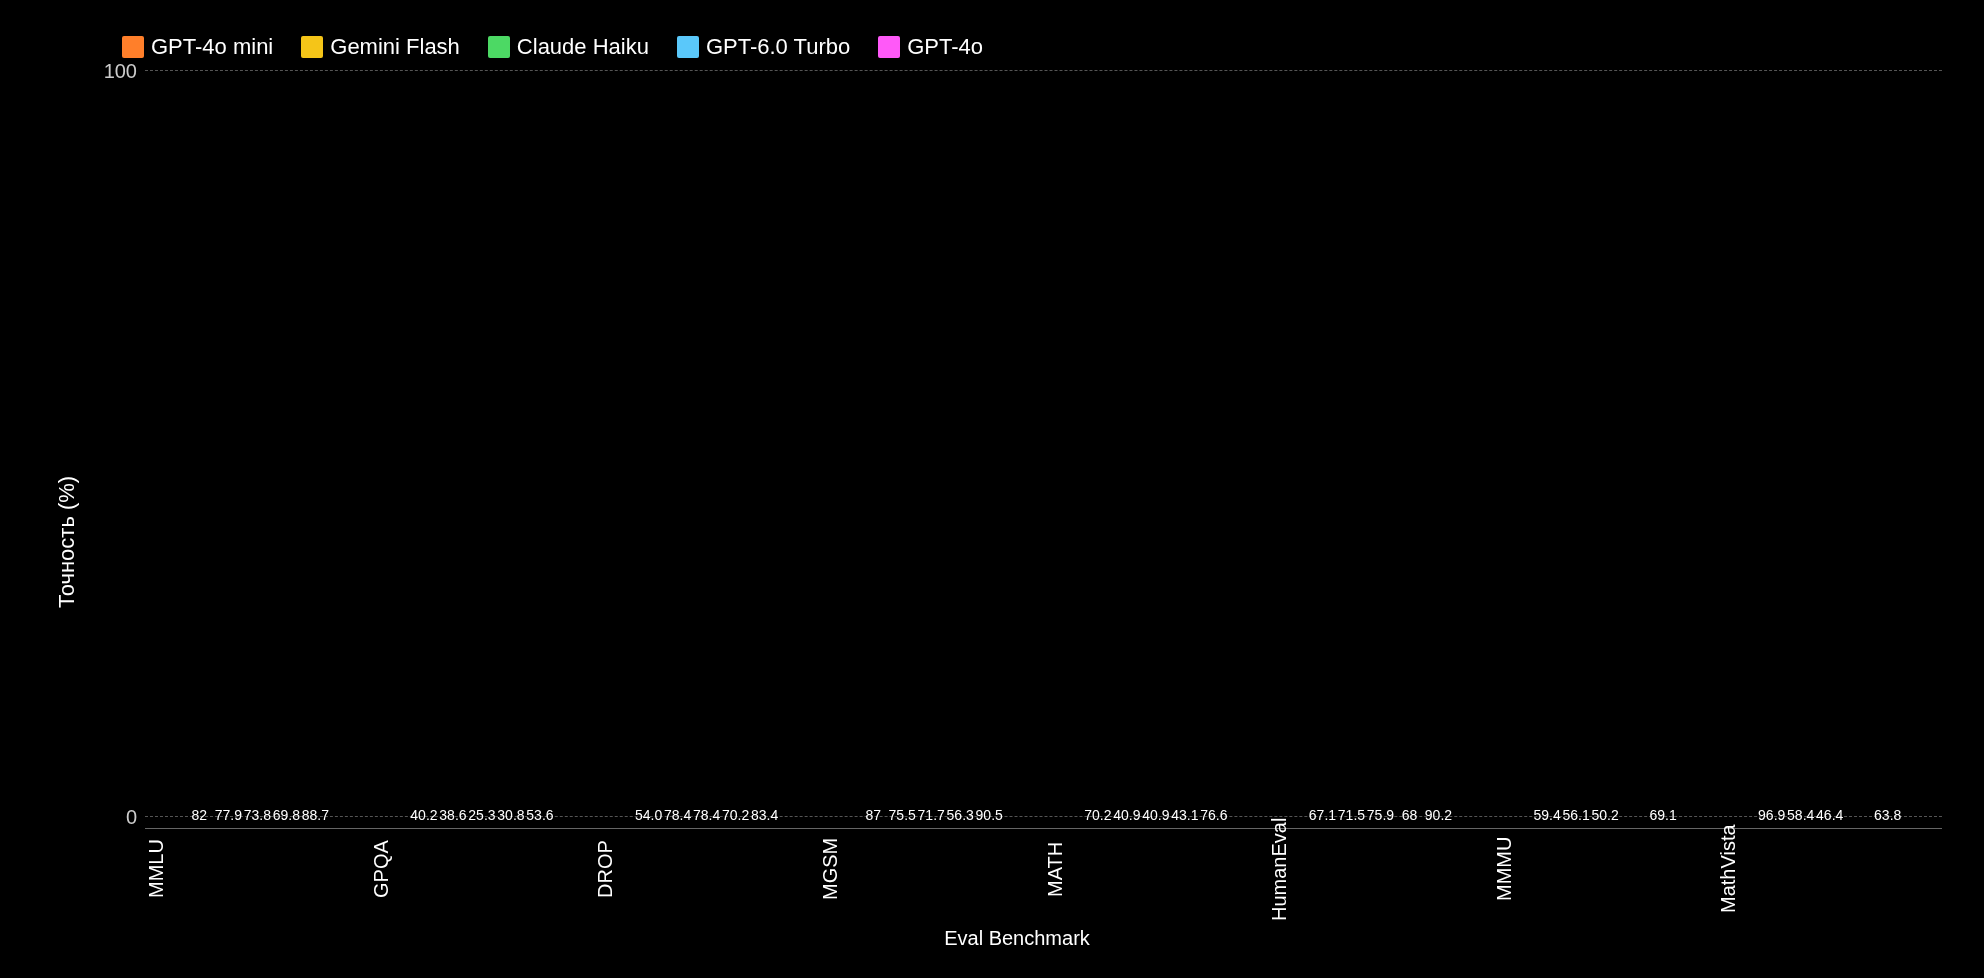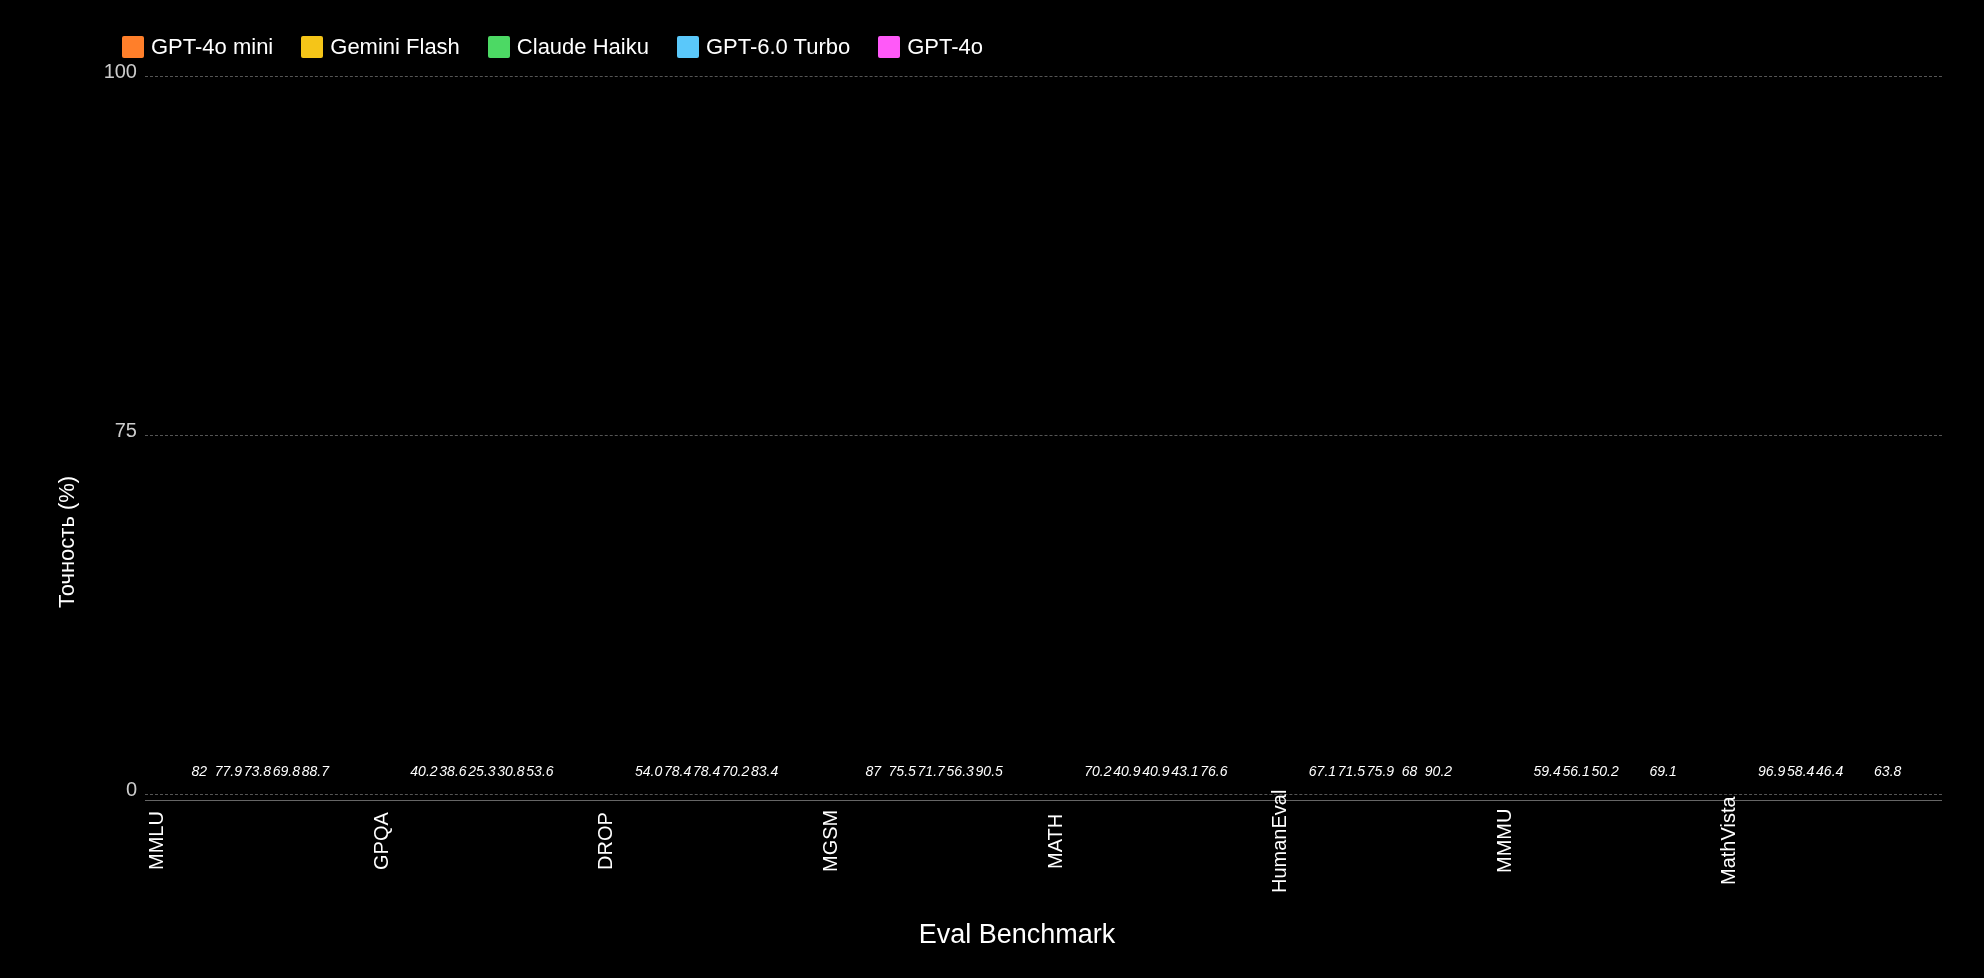--- a/index.html
+++ b/index.html
@@ -71,21 +71,21 @@
     .grid-lines {
       position: absolute;
       top: 0; left: 0; right: 0; bottom: 0;
       display: flex;
       flex-direction: column;
       justify-content: space-between;
       pointer-events: none;
     }
     .grid-line-row {
       display: flex;
-      align-items: center;
+      align-items: flex-start;
       position: relative;
     }
     .grid-line-label {
       font-size: 20px;
       color: #ccc;
       width: 45px;
       text-align: right;
       margin-right: 8px;
       margin-top: -10px;
     }
@@ -94,22 +94,21 @@
       border-top: 1px dashed #555;
       margin-top: 0;
     }
     .bars-area {
       position: absolute;
       top: 0; left: 53px; right: 0; bottom: 0;
       display: flex;
       flex-direction: row;
       align-items: flex-end;
       justify-content: space-around;
-      padding-bottom: 16px;
-      font-style: italic;
+      padding-bottom: 0;
     }
     .benchmark-group {
       display: flex;
       flex-direction: column;
       align-items: center;
       flex: 1;
     }
     .bars-row {
       display: flex;
       flex-direction: row;
@@ -154,24 +153,23 @@
       font-size: 20px;
       color: #fff;
       padding-top: 10px;
       writing-mode: vertical-rl;
       transform: rotate(180deg);
       height: 90px;
       text-align: center;
     }
     .x-axis-title {
       text-align: center;
-      font-size: 27px;
+      font-size: 20px;
       color: #fff;
       padding: 8px 0 4px 0;
-      margin-top: 20px;
     }
     .baseline {
       position: absolute;
       bottom: 0;
       left: 53px;
       right: 0;
       border-top: 1px solid #666;
     }
   </style>
 </head>
@@ -203,24 +201,20 @@
     </div>
 
   <div class="chart-area">
     <div class="y-axis-label">Точность (%)</div>
     <div class="chart-inner">
 
       <div class="grid-and-bars" id="grid-and-bars">
         <div class="grid-lines" id="grid-lines">
             <div class="grid-line-row">
     <span class="grid-line-label">100</span>
-    <div class="grid-line"></div>
-  </div>
-            <div class="grid-line-row">
-    <span class="grid-line-label">75</span>
     <div class="grid-line"></div>
   </div>
             <div class="grid-line-row">
     <span class="grid-line-label">0</span>
     <div class="grid-line"></div>
   </div>
           </div>
         <div class="bars-area" id="bars-area">
             <div class="benchmark-group">
               <div class="bars-row" style="height: 100%; display: flex; flex-direction: row; align-items: flex-end; gap: 3px; position: relative;">

